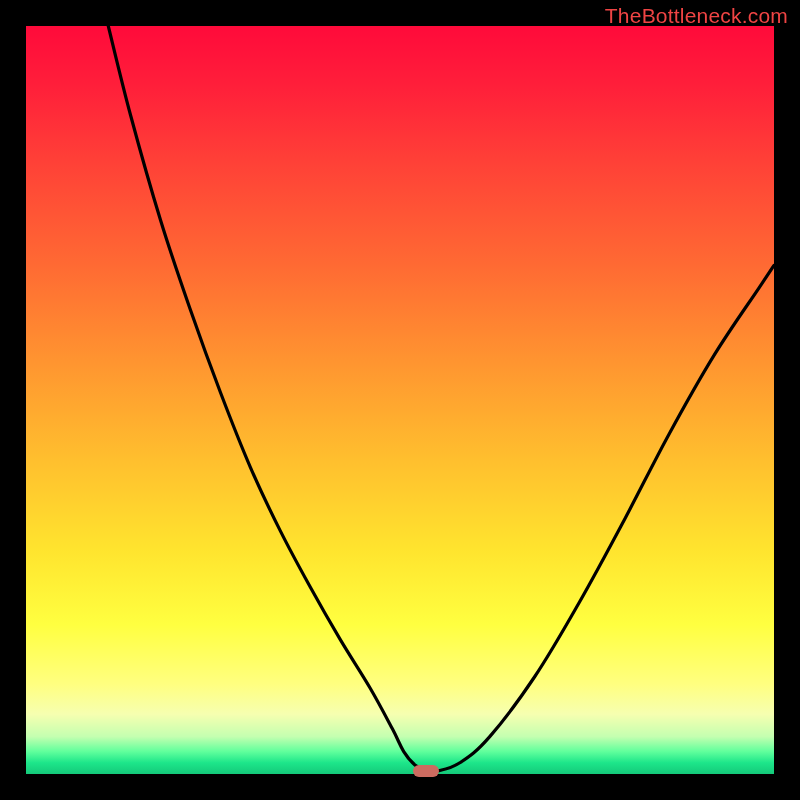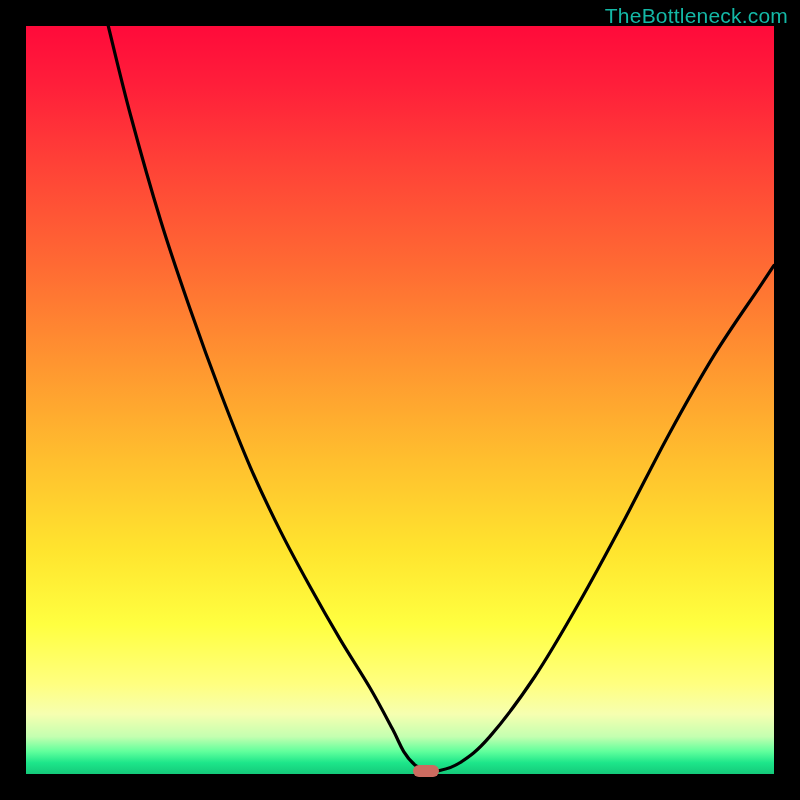--- a/index.html
+++ b/index.html
@@ -39,21 +39,21 @@
       #c4ffb0 95%,
       #60ff9c 97%,
       #1de68a 98.5%,
       #14c97a 100%
     );
   }
   .watermark {
     position: absolute;
     top: 4px;
     right: 12px;
-    color: #14b8a6;
+    color: #ef4444;
     font-size: 21px;
     font-weight: 400;
     letter-spacing: 0.2px;
     user-select: none;
     text-align: right;
   }
   svg.curve {
     position: absolute;
     top: 0;
     left: 0;

